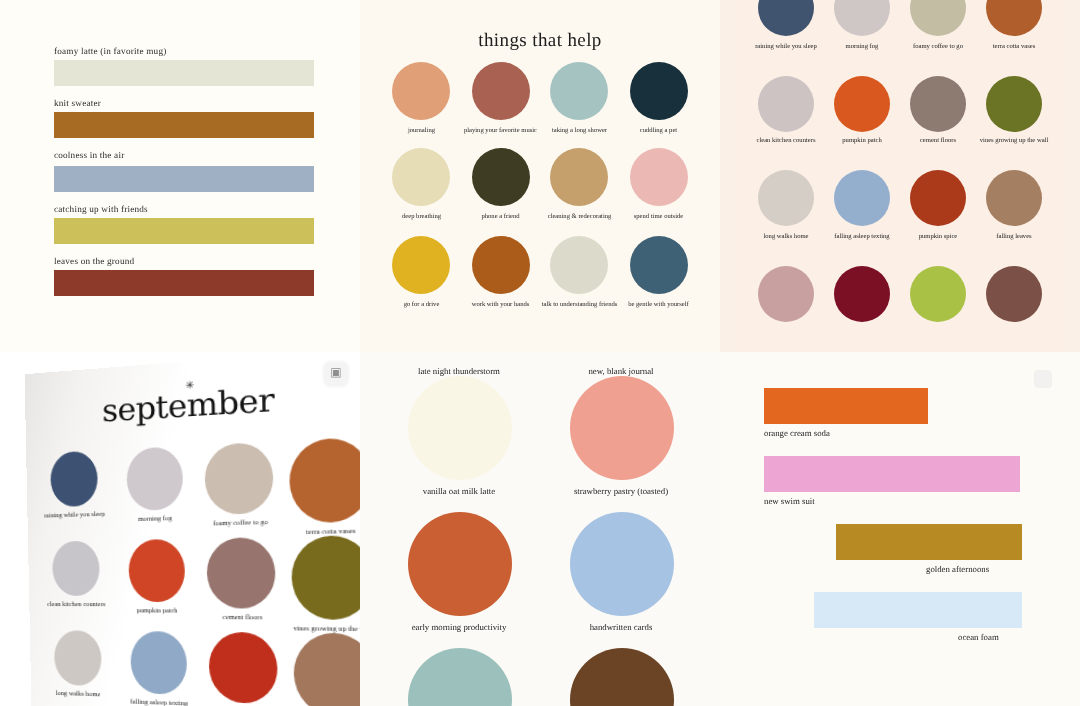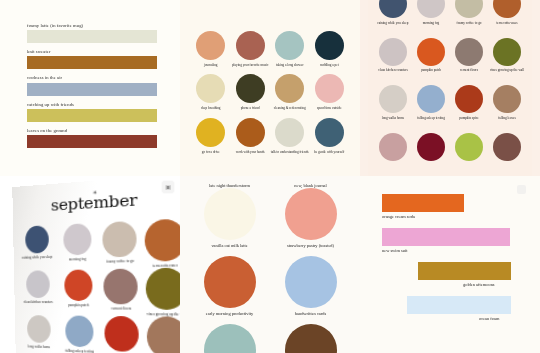--- a/index.html
+++ b/index.html
@@ -152,20 +152,21 @@
         <div class="bar" style="background:#ccc05b"></div>
       </div>
       <div class="baritem">
         <div class="barlabel">leaves on the ground</div>
         <div class="bar" style="background:#8e3a2a"></div>
       </div>
     </div>
   </div>
 
   <div class="cell c2">
+    <div class="title">things that help</div>
     <div class="dotgrid">
       <div class="dotcell">
           <div class="dot" style="background:#e09f76"></div>
           <div class="dotlabel">journaling</div>
         </div>
       <div class="dotcell">
           <div class="dot" style="background:#a96252"></div>
           <div class="dotlabel">playing your favorite music</div>
         </div>
       <div class="dotcell">

